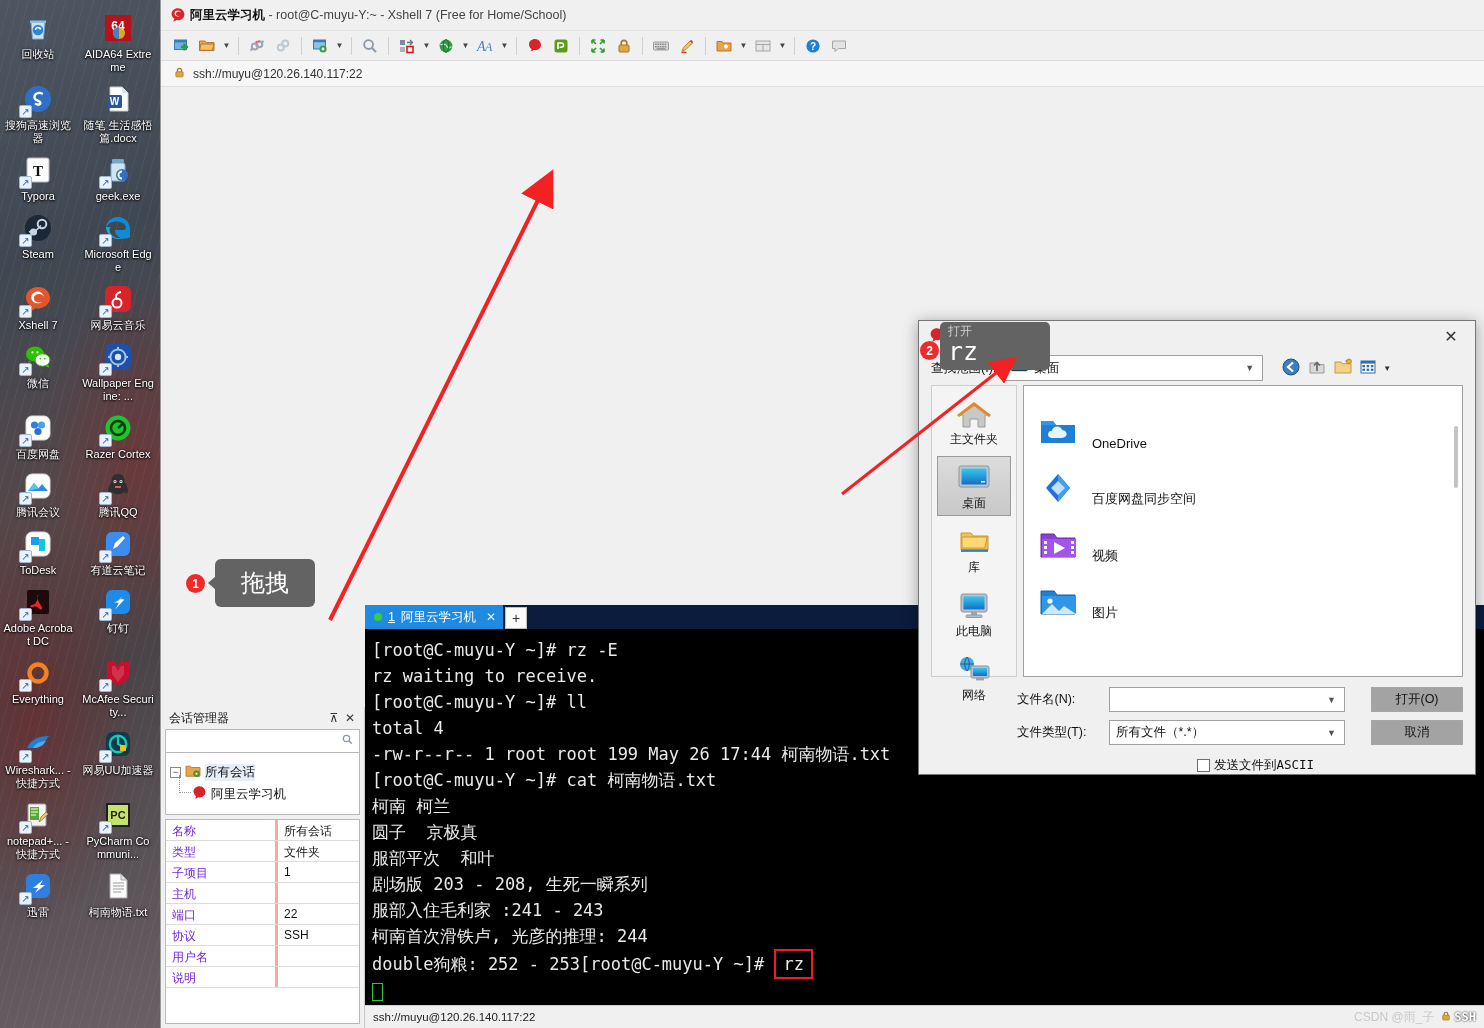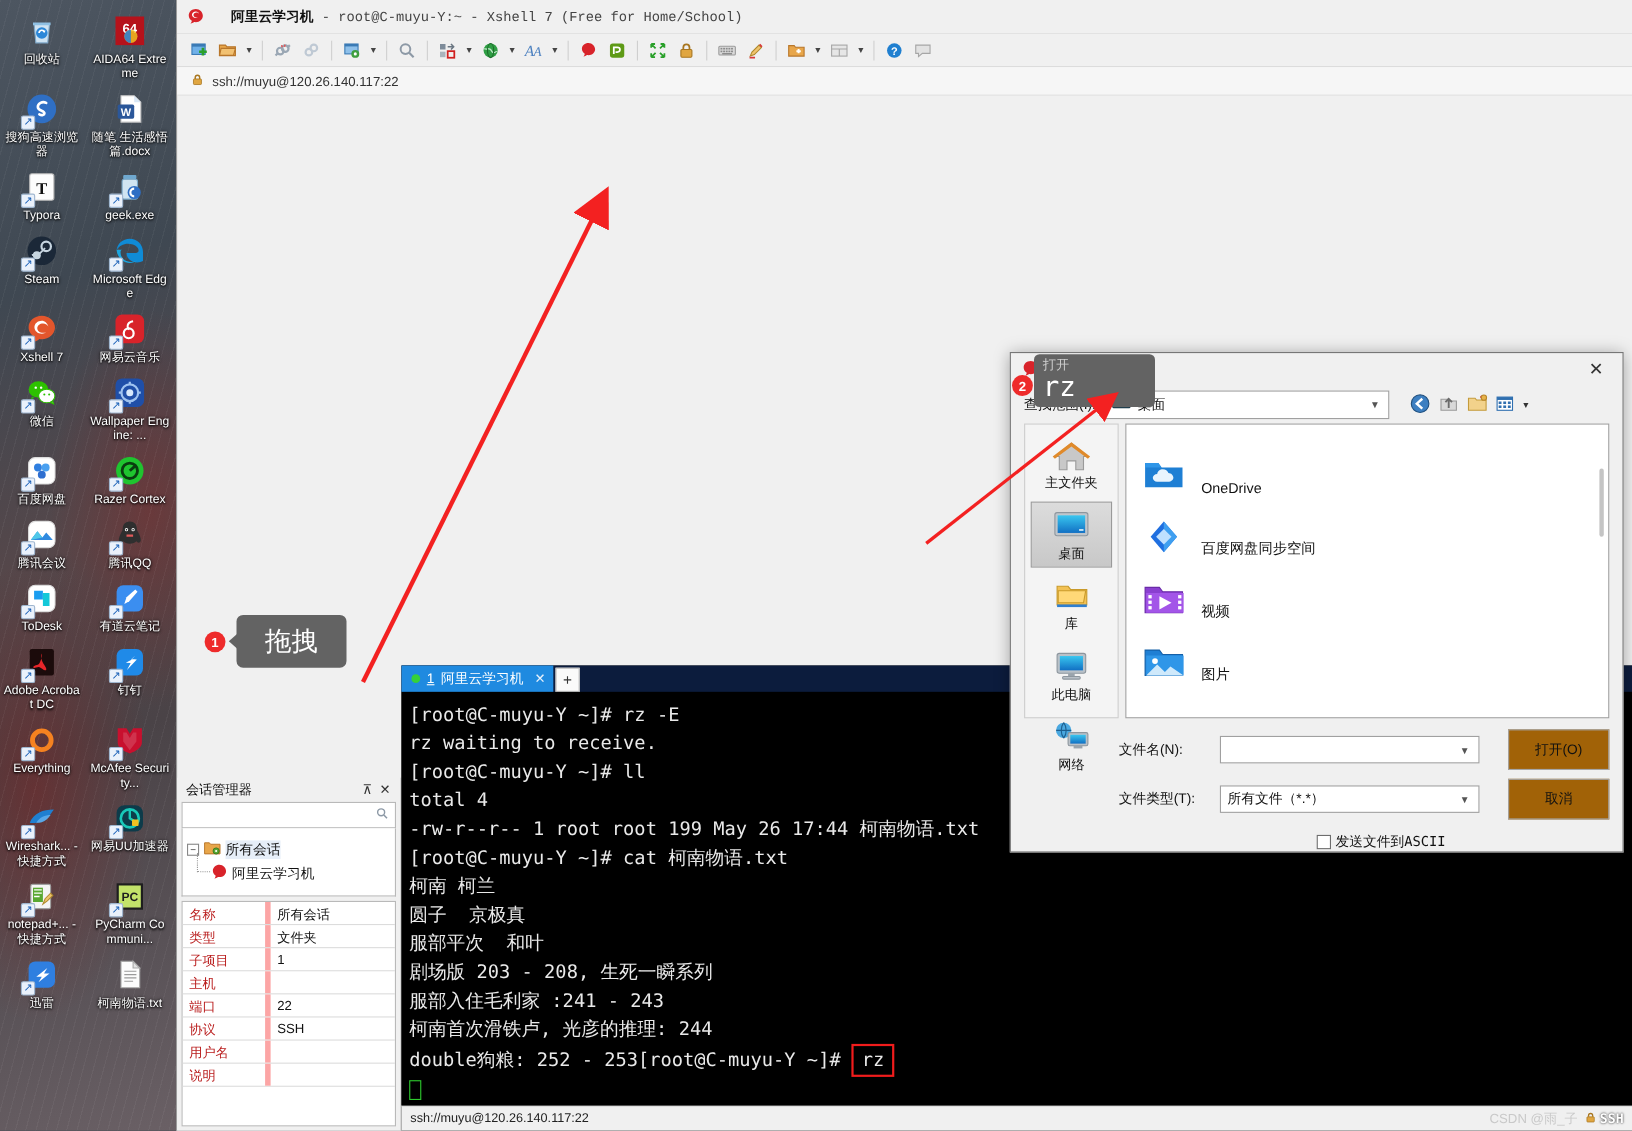--- a/index.html
+++ b/index.html
@@ -45,21 +45,21 @@
   }
 
   
   #xshell{
     position:absolute; left:160px; top:0; width:1324px; height:1028px;
     background:#f0f0f0; border-left:1px solid #9a9a9a;
     display:flex; flex-direction:column;
   }
   .titlebar{
     height:31px; background:#f0f0f0; display:flex; align-items:center;
-    padding-left:9px; gap:24px; border-bottom:1px solid #e2e2e2;font-family:Liberation Mono, monospace;
+    padding-left:9px; gap:4px; border-bottom:1px solid #e2e2e2;
   }
   .titlebar .tname{ font-size:12.5px; color:#111; }
   .titlebar .tname .bold{ font-weight:bold; }
   .titlebar .trest{ color:#444; }
   .menubar{
     height:24px; display:flex; align-items:center; gap:2px;
     padding-left:10px; background:#f0f0f0;
   }
   .menubar .mi{ padding:3px 9px; font-size:12.5px; color:#111; cursor:default; }
   .toolbar{
@@ -89,21 +89,21 @@
   .sm-search{ height:24px; margin:0 4px; background:#fff; border:1px solid #b9b9b9; display:flex; align-items:center; padding:0 5px;}
   .sm-search input{ flex:1; border:0; outline:0; font-size:12px; background:transparent;}
   .sm-tree{ flex:1; background:#fff; border:1px solid #b9b9b9; border-top:0; margin:0 4px; padding:9px 4px; font-size:12.5px; color:#111;}
   .tnode{ display:flex; align-items:center; gap:4px; padding:2px 0; }
   .tnode .exp{ width:11px; height:11px; border:1px solid #888; font-size:9px; line-height:9px; text-align:center; color:#333; background:#fff;}
   .tnode.child{ margin-left:22px; position:relative;}
   .tnode.child:before{ content:""; position:absolute; left:-13px; top:-8px; width:11px; height:17px; border-left:1px dotted #999; border-bottom:1px dotted #999;}
   .sel-lite{ background:#e6eef8; }
   .sm-props{ height:205px; margin:4px 4px 4px 4px; border:1px solid #b9b9b9; background:#fff; font-size:12px;}
   .prow{ display:flex; height:21px; border-bottom:1px solid #dcdcdc; }
-  .pk{ width:80px; padding:3px 6px; color:#b91c1c; border-right:5px solid #fca5a5; }
+  .pk{ width:112px; padding:3px 6px; color:#6d28d9; border-right:3px solid #fca5a5; }
   .pv{ flex:1; padding:3px 6px; color:#111; }
 
   
   #termwrap{ flex:1; display:flex; flex-direction:column; min-width:0; background:#0d0d0d;}
   .tabbar{ height:24px; background:#0c1c3d; display:flex; align-items:flex-end; }
   .tab{
     height:24px; background:#1f8ae0; color:#fff; display:flex; align-items:center;
     gap:6px; padding:0 7px 0 9px; font-size:12.5px;
   }
   .tab .dot{ width:8px; height:8px; border-radius:50%; background:#35d13a; }
@@ -159,21 +159,21 @@
     padding:8px 0 0 14px; overflow:hidden;
   }
   .frow{ display:flex; align-items:flex-end; gap:14px; height:57px; }
   .frow .fname{ font-size:13px; color:#111; }
   .fscroll{ position:absolute; right:4px; top:40px; width:4px; height:62px; background:#c4c4c4; border-radius:2px;}
   .dlg-fields{ padding:10px 12px 0 98px; }
   .fieldrow{ display:flex; align-items:center; gap:16px; margin-bottom:8px; }
   .fieldrow .flbl{ width:76px; font-size:12.5px; color:#111; }
   .fieldrow .fcombo{ flex:1; height:25px; }
   .dbtn{
-    width:92px; height:37px; margin-left:10px; background:#a16207; border:1px solid #a6a6a6;
+    width:92px; height:25px; margin-left:10px; background:#a3a3a3; border:1px solid #a6a6a6;
     font-size:12.5px; color:#111; display:flex; align-items:center; justify-content:center;
   }
   .chkrow{ display:flex; align-items:center; gap:4px; padding:4px 0 0 180px; }
   .chk{ width:13px; height:13px; border:1px solid #6d6d6d; background:#fff; }
   .chkrow .clbl{ font-size:12.5px; color:#111; font-family:"DejaVu Sans Mono","Liberation Mono",monospace;}
 
   
   #rztip{
     position:absolute; left:940px; top:322px; width:110px; height:48px;
     background:#636363; border-radius:5px; color:#fff; padding:2px 8px;

